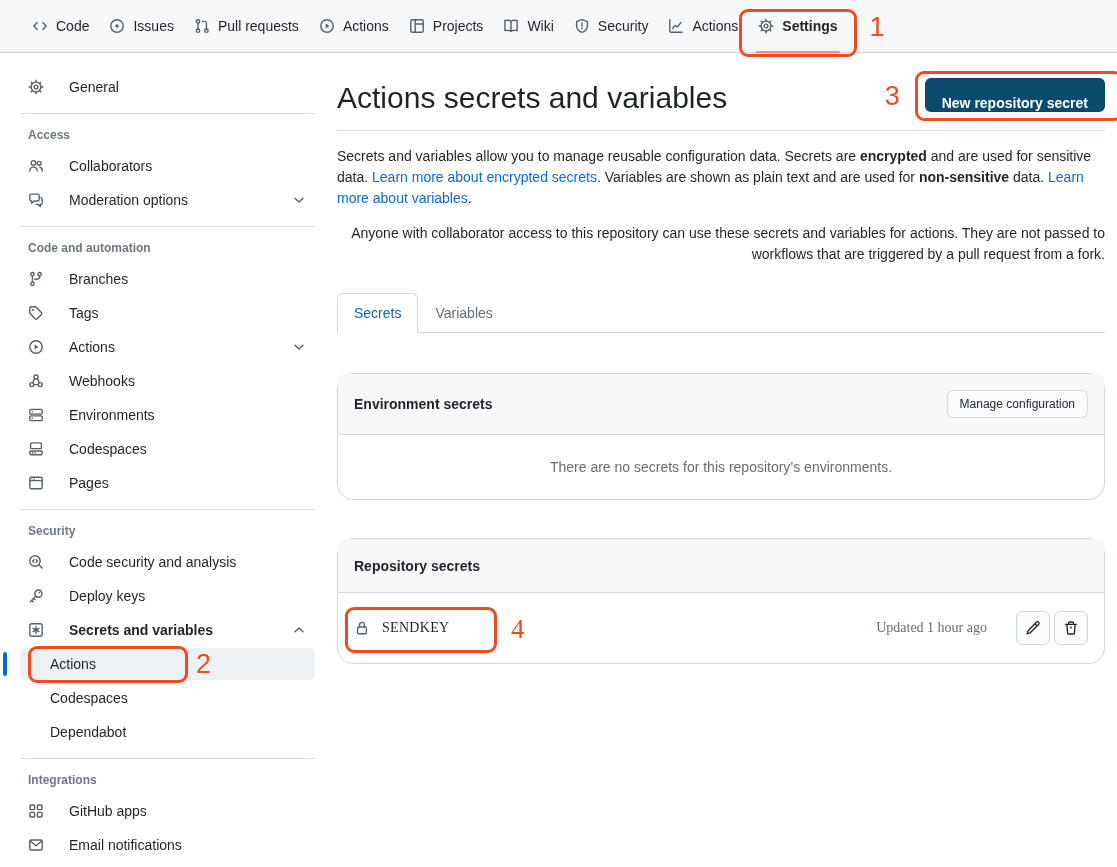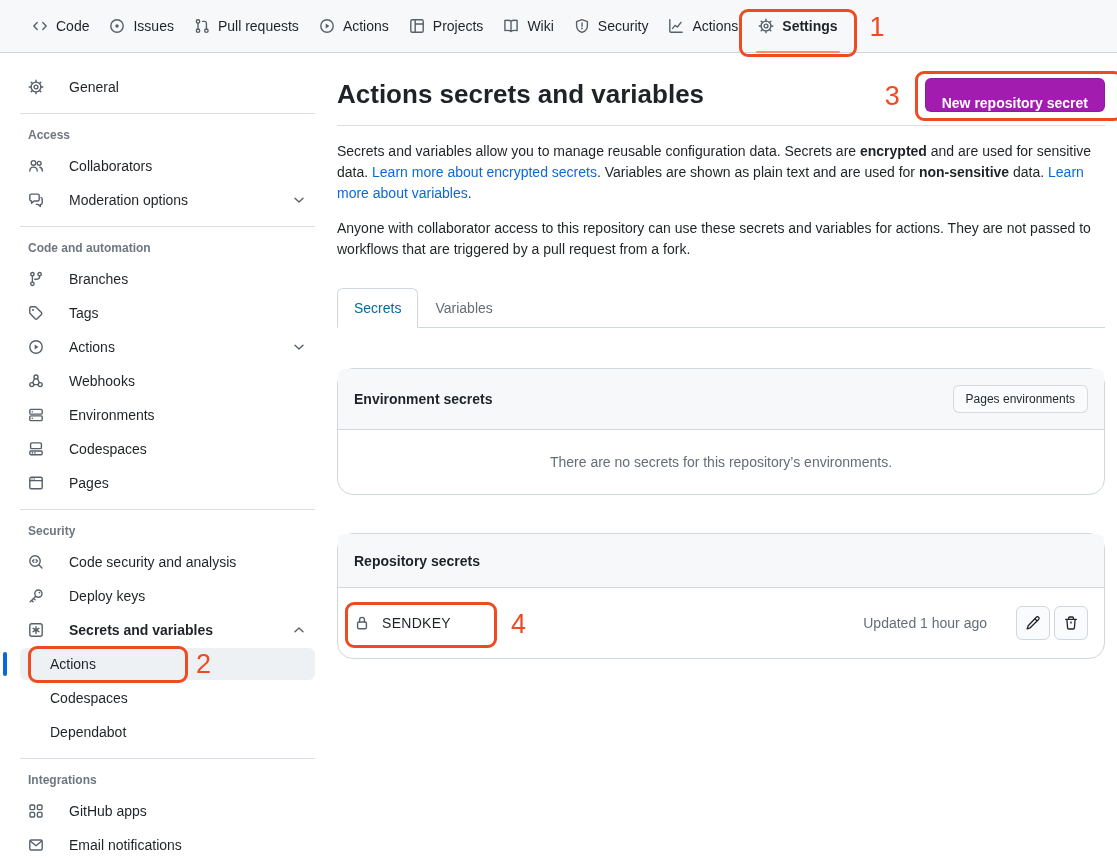--- a/index.html
+++ b/index.html
@@ -50,31 +50,31 @@
   }
   .sb-divider { border:none; border-top:1px solid #d8dee4; margin:10px 0; }
   .sb-header {
     font-size:12px; font-weight:700; color:#6e7781;
     padding:0 8px; margin:14px 0 8px;
   }
 
   
   .main { flex:1; padding:25px 12px 0 16px; min-width:0; }
   .page-head { display:flex; justify-content:space-between; align-items:flex-start; }
-  h1.page-title { font-size:26px; font-weight:700; line-height:1.3; color:#1f2328; }
+  h1.page-title { font-size:30px; font-weight:400; line-height:1.3; color:#1f2328; }
   .btn-green {
-    background:#a21caf; color:#fff; font-weight:700; font-size:14px;
+    background:#0c4a6e; color:#fff; font-weight:700; font-size:14px;
     border:1px solid rgba(27,31,36,0.15); border-radius:6px;
     height:32px; padding:16px 16px; cursor:pointer; white-space:nowrap;
     font-family:inherit;
   }
   .head-divider { border:none; border-top:1px solid #d8dee4; margin:13px 0 0; }
   .desc { margin-top:15px; line-height:21px; }
   .desc a.link, a.link { color:#0969da; text-decoration:none; cursor:pointer; }
-  .note { margin-top:14px; line-height:21px; }
+  .note { margin-top:14px; line-height:21px;text-align:right; }
 
   
   .tabs { margin-top:28px; border-bottom:1px solid #d0d7de; display:flex; }
   .tab {
     padding:9px 16px; cursor:pointer; color:#656d76; line-height:20px;
     margin-bottom:-1px; border:1px solid transparent; border-radius:6px 6px 0 0;
   }
   .tab.active {
     background:#fff; color:#0369a1; border-color:#d0d7de; border-bottom-color:#fff;
   }
@@ -87,21 +87,21 @@
     border-radius:6px 6px 0 0; padding:16px;
     display:flex; align-items:center; justify-content:space-between; min-height:60px;
   }
   .card-title { font-weight:700; font-size:14px; }
   .btn-light {
     background:#fafbfc; color:#24292f; font-weight:500; font-size:12px;
     border:1px solid rgba(31,35,40,0.15); border-radius:6px;
     height:28px; padding:0 12px; cursor:pointer; font-family:inherit;
   }
   .card-empty { padding:24px 16px; text-align:center; color:#656d76; }
-  .secret-row { padding:18px 16px; display:flex; align-items:center; }
+  .secret-row { padding:18px 16px; display:flex; align-items:center;font-family:Liberation Serif, serif; }
   .secret-ident { display:inline-flex; align-items:center; gap:12px; position:relative; }
   .secret-name { font-size:14px; color:#1f2328; letter-spacing:0.3px; }
   .row-right { margin-left:auto; display:flex; align-items:center; }
   .updated { color:#656d76; margin-right:25px; }
   .icon-btn {
     width:34px; height:34px; border:1px solid #d0d7de; border-radius:6px;
     background:#fafbfc; display:flex; align-items:center; justify-content:center;
     cursor:pointer; margin-left:4px;
   }
 
@@ -372,21 +372,21 @@
     <p class="note">Anyone with collaborator access to this repository can use these secrets and variables for actions. They are not passed to workflows that are triggered by a pull request from a fork.</p>
 
     <div class="tabs">
       <div class="tab active">Secrets</div>
       <div class="tab">Variables</div>
     </div>
 
     <section class="card">
       <div class="card-head">
         <span class="card-title">Environment secrets</span>
-        <button class="btn-light">Pages environments</button>
+        <button class="btn-light">Manage configuration</button>
       </div>
       <div class="card-empty">There are no secrets for this repository’s environments.</div>
     </section>
 
     <section class="card repo">
       <div class="card-head" style="min-height:54px;">
         <span class="card-title">Repository secrets</span>
       </div>
       <div class="secret-row">
         <span class="secret-ident">

